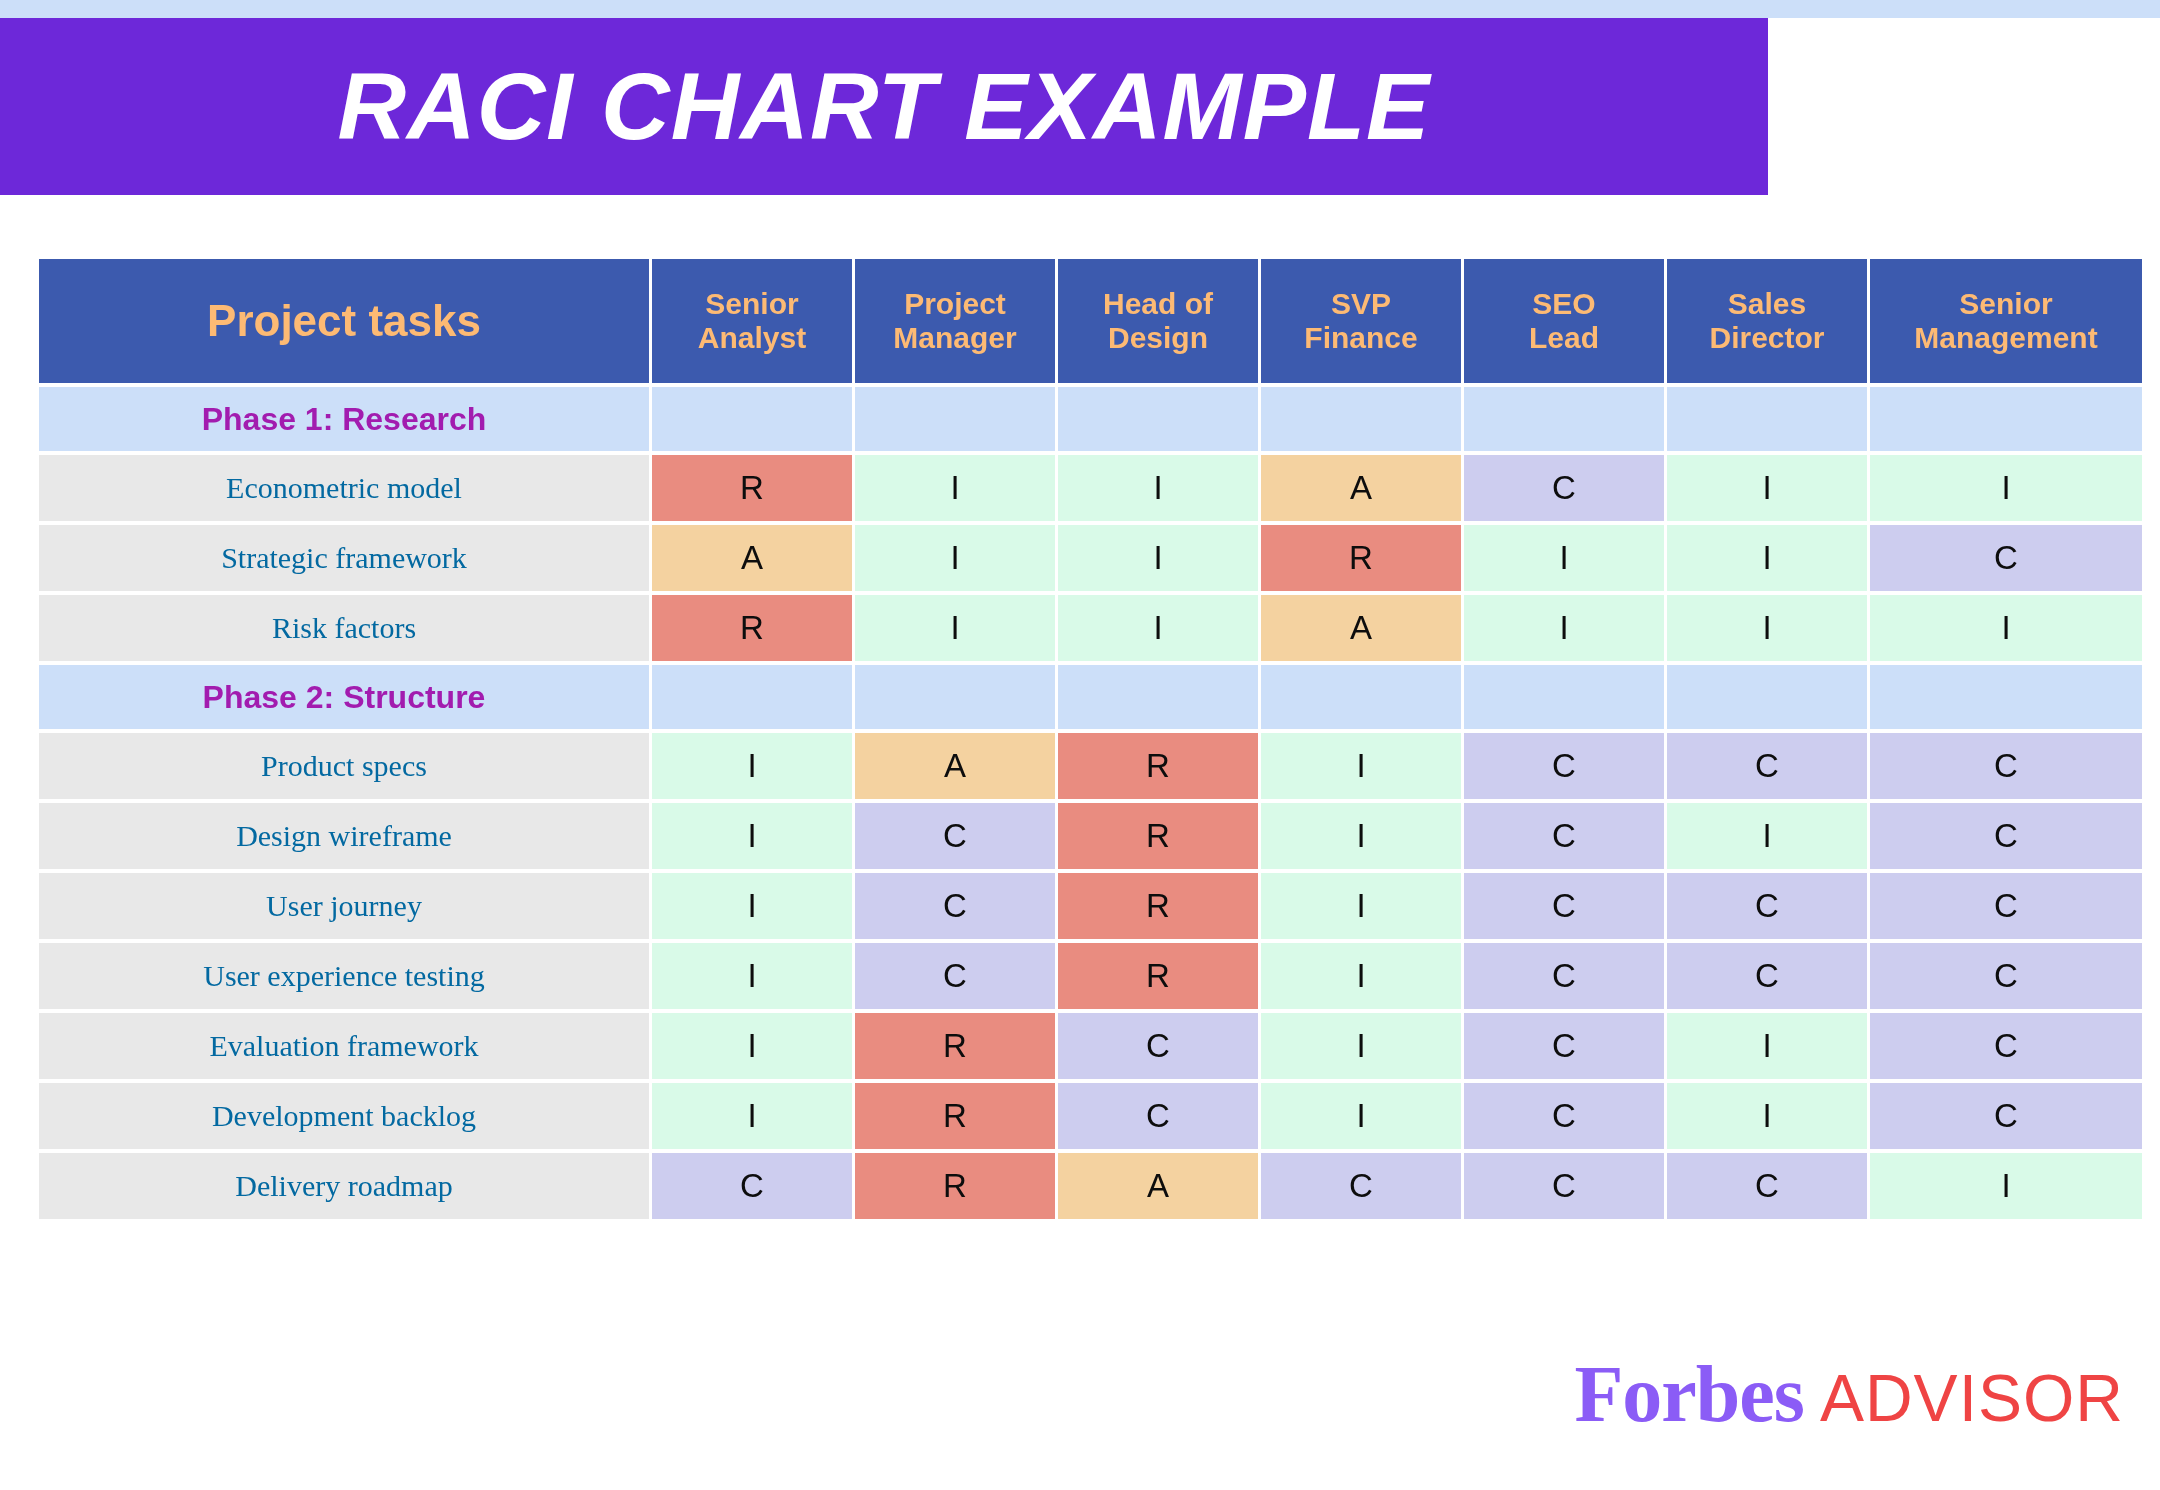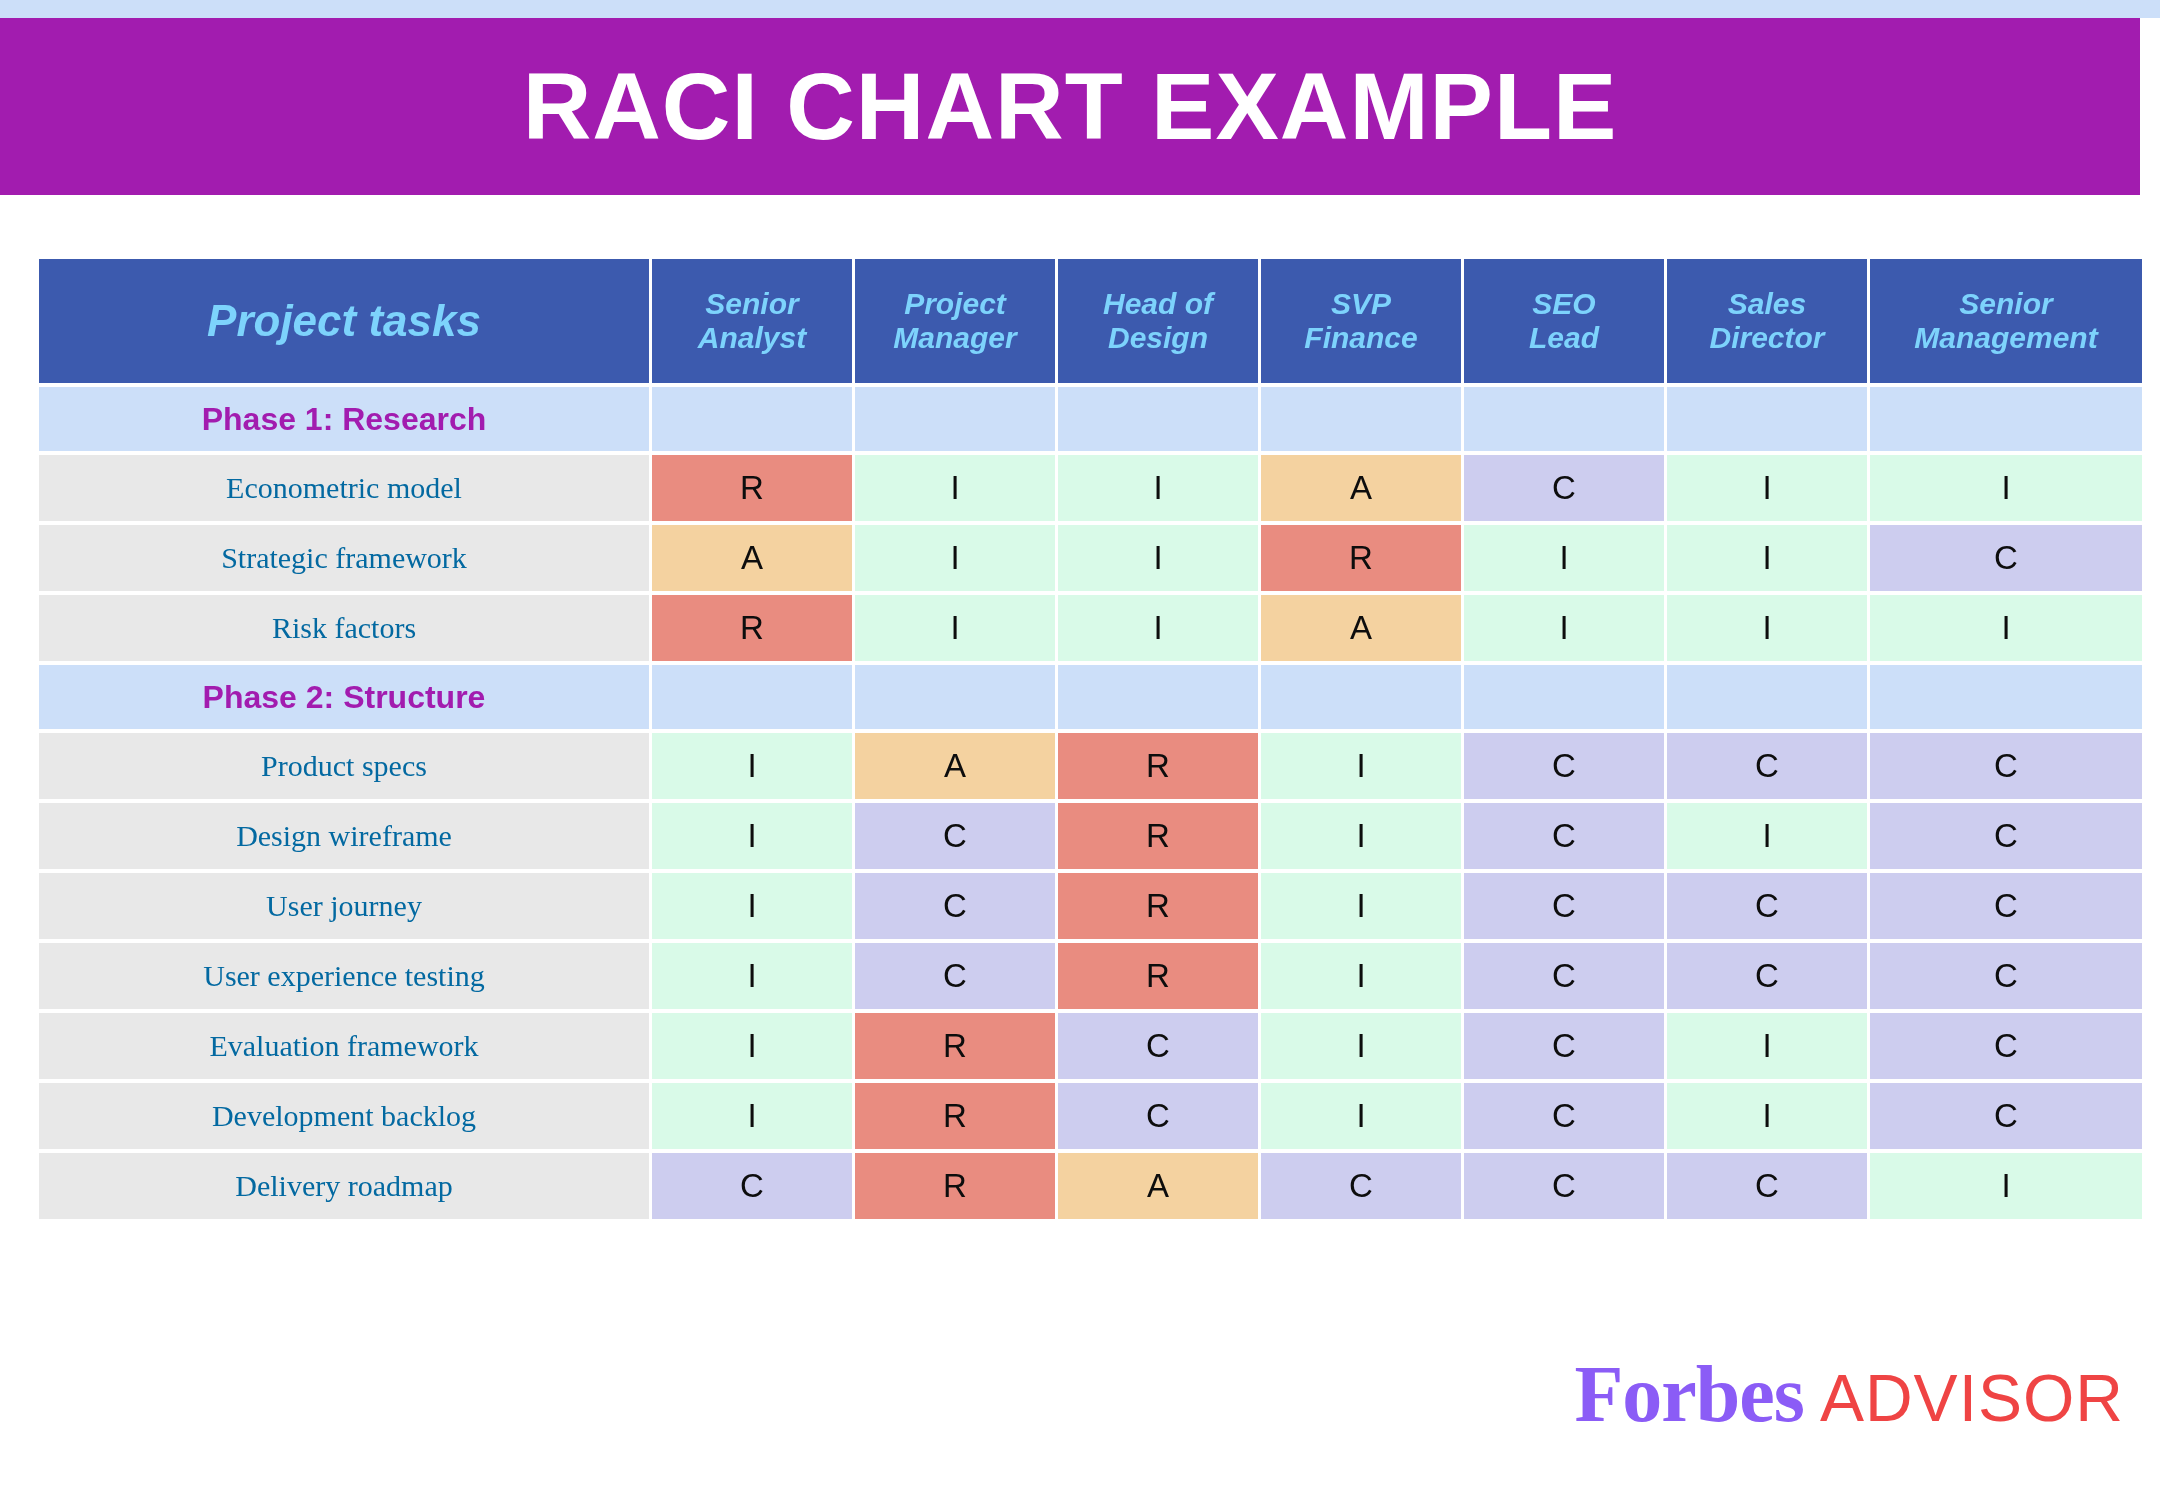--- a/index.html
+++ b/index.html
@@ -24,26 +24,27 @@
     position: absolute;
     top: 0; left: 0;
     width: 2160px;
     height: 18px;
     background: #ccdff9;
   }
 
   .title-bar {
     position: absolute;
     top: 18px; left: 0;
-    width: 2140px;
+    width: 1768px;
     height: 177px;
-    background: #a21caf;
+    background: #6d28d9;
     display: flex;
     align-items: center;
     justify-content: center;
+    font-style: italic;
   }
 
   .title-text {
     color: #ffffff;
     font-size: 95px;
     font-weight: 700;
     letter-spacing: 1px;
     line-height: 1;
     font-family: "Liberation Sans", sans-serif;
   }
@@ -71,25 +72,24 @@
   }
 
   
   col.c-task { width: 610px; }
   col.c-role { width: 200px; }
   col.c-role-wide { width: 272px; }
 
   
   thead th {
     background: #3c5aae;
-    color: #7dd3fc;
+    color: #fdba74;
     height: 124px;
     font-weight: 700;
     line-height: 1.12;
-    font-style: italic;
   }
   thead th.task-head {
     font-size: 44px;
   }
   thead th.role-head {
     font-size: 30px;
     padding: 13px 6px;
   }
 
   

